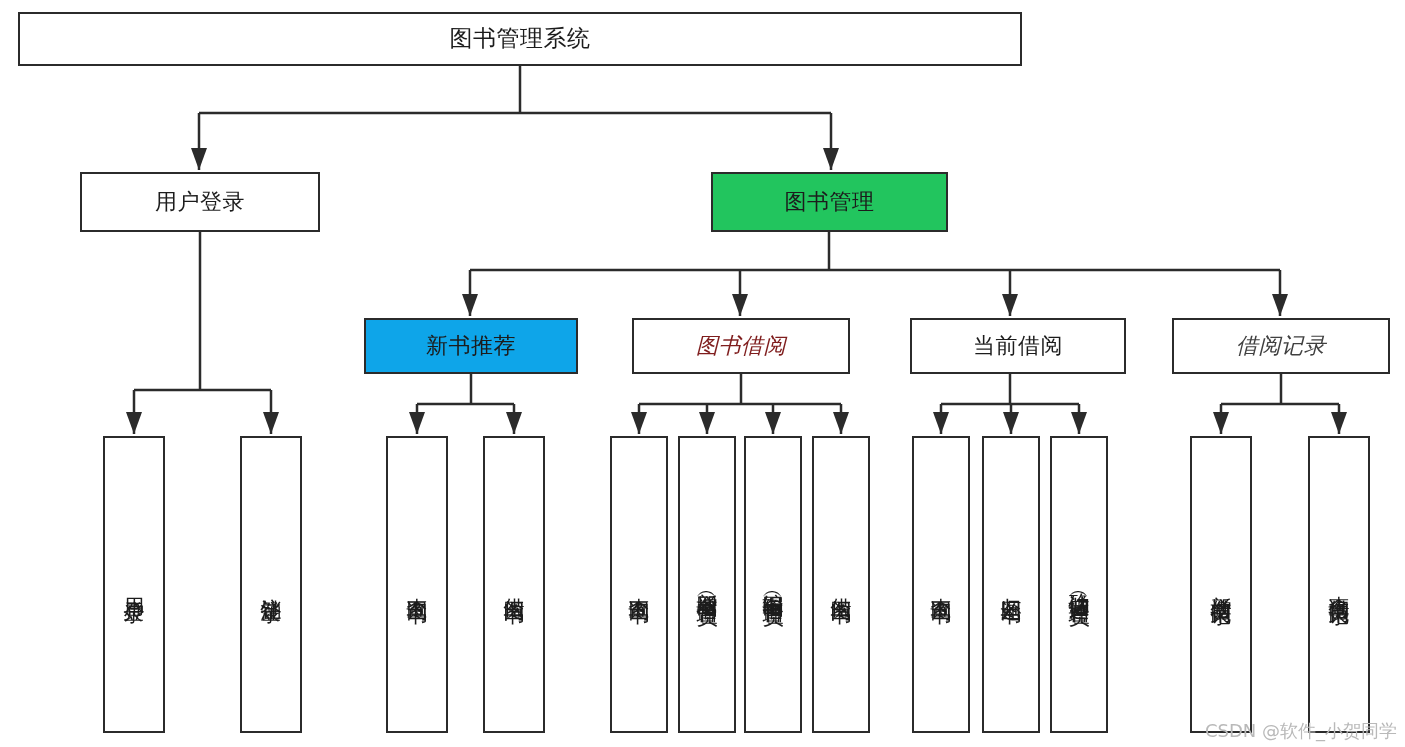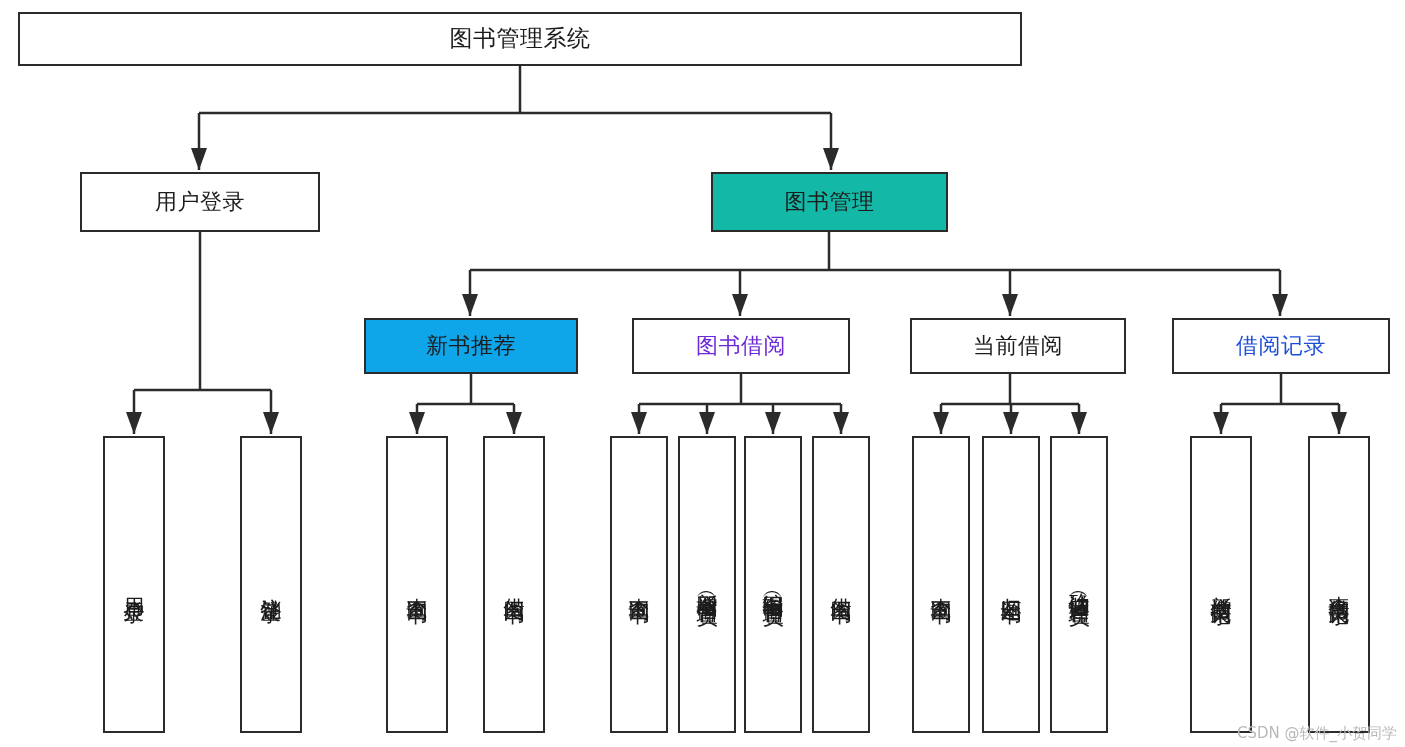--- a/index.html
+++ b/index.html
@@ -60,21 +60,21 @@
     text-orientation: upright;
     font-size: 21px;
     line-height: 1.05;
     letter-spacing: 2px;
     white-space: nowrap;
   }
   #watermark {
     position: absolute;
     right: 8px;
     bottom: 4px;
-    font-size: 15px;
+    font-size: 18px;
     color: #b9b9b9;
     white-space: nowrap;
     pointer-events: none;
   }
 </style>
 </head>
 <body>
 
 <div id="diagram-root">
   <svg id="edges" viewBox="0 0 1405 747" xmlns="http://www.w3.org/2000/svg">
@@ -131,34 +131,34 @@
       <line x1="1339" y1="404" x2="1339" y2="434" stroke="#2b2b2b" stroke-width="2.5"></line>
       <polygon points="1331,412 1347,412 1339,434" fill="#2b2b2b"></polygon>
     </svg>
   <div id="nodes-layer">
       <div class="node horiz root" style="left: 18px; top: 12px; width: 1004px; height: 54px; border-color: rgb(43, 43, 43); background: rgb(255, 255, 255);">
         <span class="node-label" style="color: rgb(28, 28, 28);">图书管理系统</span>
       </div>
       <div class="node horiz" style="left: 80px; top: 172px; width: 240px; height: 60px; border-color: rgb(43, 43, 43); background: rgb(255, 255, 255);">
         <span class="node-label" style="color: rgb(28, 28, 28);">用户登录</span>
       </div>
-      <div class="node horiz" style="left: 711px; top: 172px; width: 237px; height: 60px; border-color: rgb(43, 43, 43); background: #14b8a6;">
+      <div class="node horiz" style="left: 711px; top: 172px; width: 237px; height: 60px; border-color: rgb(43, 43, 43); background: #22c55e;">
         <span class="node-label" style="color: rgb(28, 28, 28);">图书管理</span>
       </div>
       <div class="node horiz" style="left: 364px; top: 318px; width: 214px; height: 56px; border-color: rgb(43, 43, 43); background: #0ea5e9;">
         <span class="node-label" style="color: rgb(28, 28, 28);">新书推荐</span>
       </div>
       <div class="node horiz" style="left: 632px; top: 318px; width: 218px; height: 56px; border-color: rgb(43, 43, 43); background: rgb(255, 255, 255);">
-        <span class="node-label" style="color: #6d28d9;">图书借阅</span>
+        <span class="node-label" style="color: #7f1d1d; font-style: italic;">图书借阅</span>
       </div>
       <div class="node horiz" style="left: 910px; top: 318px; width: 216px; height: 56px; border-color: rgb(43, 43, 43); background: rgb(255, 255, 255);">
         <span class="node-label" style="color: rgb(28, 28, 28);">当前借阅</span>
       </div>
       <div class="node horiz" style="left: 1172px; top: 318px; width: 218px; height: 56px; border-color: rgb(43, 43, 43); background: rgb(255, 255, 255);">
-        <span class="node-label" style="color: #1d4ed8;">借阅记录</span>
+        <span class="node-label" style="color: #404040; font-style: italic;">借阅记录</span>
       </div>
       <div class="node vert" style="left: 103px; top: 436px; width: 62px; height: 297px; border-color: rgb(43, 43, 43); background: rgb(255, 255, 255);">
         <span class="node-label" style="color: rgb(28, 28, 28);">用户登录</span>
       </div>
       <div class="node vert" style="left: 240px; top: 436px; width: 62px; height: 297px; border-color: rgb(43, 43, 43); background: rgb(255, 255, 255);">
         <span class="node-label" style="color: rgb(28, 28, 28);">注销登录</span>
       </div>
       <div class="node vert" style="left: 386px; top: 436px; width: 62px; height: 297px; border-color: rgb(43, 43, 43); background: rgb(255, 255, 255);">
         <span class="node-label" style="color: rgb(28, 28, 28);">查询图书</span>
       </div>

